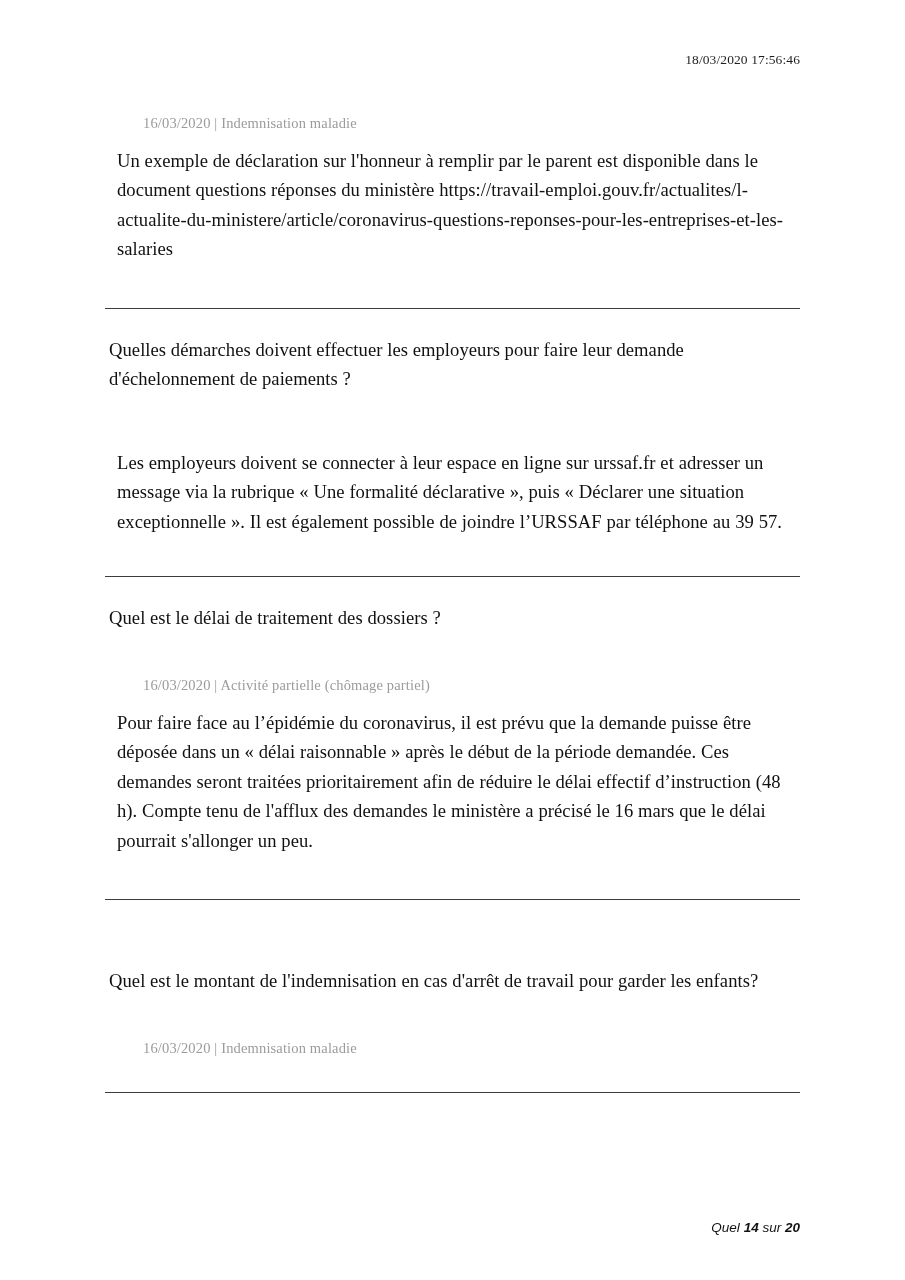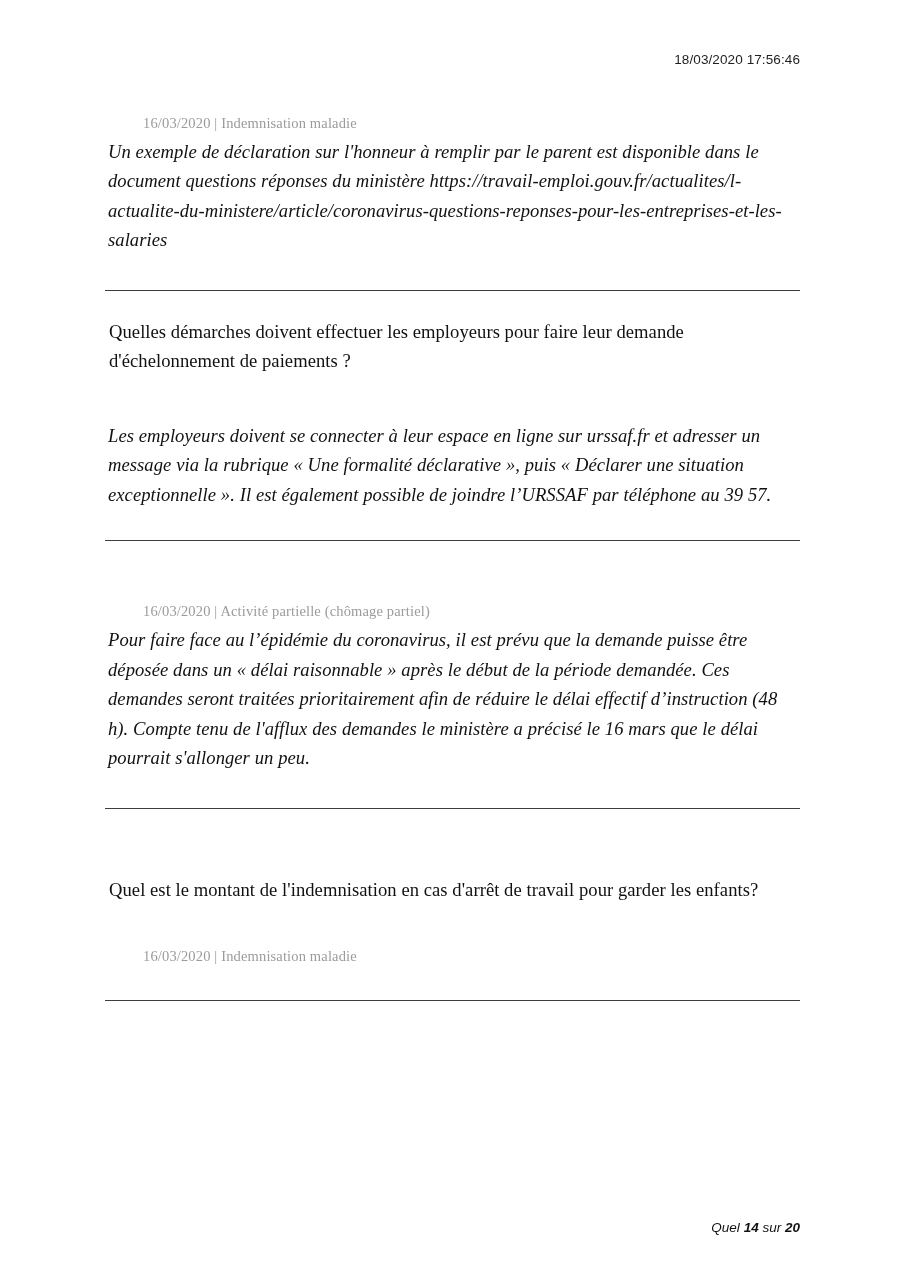--- a/index.html
+++ b/index.html
@@ -22,21 +22,21 @@
     width: 905px;
     height: 1280px;
     box-sizing: border-box;
   }
 
   
   .page-header {
     position: absolute;
     top: 52px;
     right: 105px;
-    font-family: Liberation Sans, sans-serif;
+    font-family: Liberation Serif, serif;
     font-size: 13.5px;
     color: #1f1f1f;
     letter-spacing: 0.1px;
     white-space: nowrap;
   }
 
   
   .content {
     position: absolute;
     top: 113px;
@@ -55,25 +55,24 @@
     line-height: 1.45;
     letter-spacing: 0.15px;
     margin-bottom: 1px;
     white-space: nowrap;
   }
 
   .answer {
     font-size: 18.6px;
     line-height: 1.585;
     color: #111111;
-    margin: 3px;
+    margin: 12px;
     text-align: left;
     letter-spacing: 0.05px;
     word-spacing: 0.1px;
-    font-style: italic;
   }
 
   .question {
     font-size: 18.6px;
     line-height: 1.585;
     color: #111111;
     margin: 4px;
     letter-spacing: 0.05px;
   }
 
@@ -136,20 +135,23 @@
     <div class="sp-q-to-meta"></div>
 
     <div class="qa-block">
       <p class="answer">Les employeurs doivent se connecter à leur espace en ligne sur urssaf.fr et adresser un message via la rubrique « Une formalité déclarative », puis « Déclarer une situation exceptionnelle ». Il est également possible de joindre l’URSSAF par téléphone au 39 57.</p>
     </div>
 
     <div class="sp-before-rule"></div>
     <hr class="sep">
     <div class="sp-after-rule-q"></div>
 
+    <div class="qa-block">
+      <p class="question">Quel est le délai de traitement des dossiers ?</p>
+    </div>
 
     <div class="sp-q-to-meta"></div>
 
     <div class="qa-block">
       <div class="meta">
         <span>16/03/2020</span>
         <span>|</span>
         <span>Activité partielle (chômage partiel)</span>
       </div>
       <p class="answer">Pour faire face au l’épidémie du coronavirus, il est prévu que la demande puisse être déposée dans un « délai raisonnable » après le début de la période demandée. Ces demandes seront traitées prioritairement afin de réduire le délai effectif d’instruction (48 h). Compte tenu de l'afflux des demandes le ministère a précisé le 16 mars que le délai pourrait s'allonger un peu.</p>

